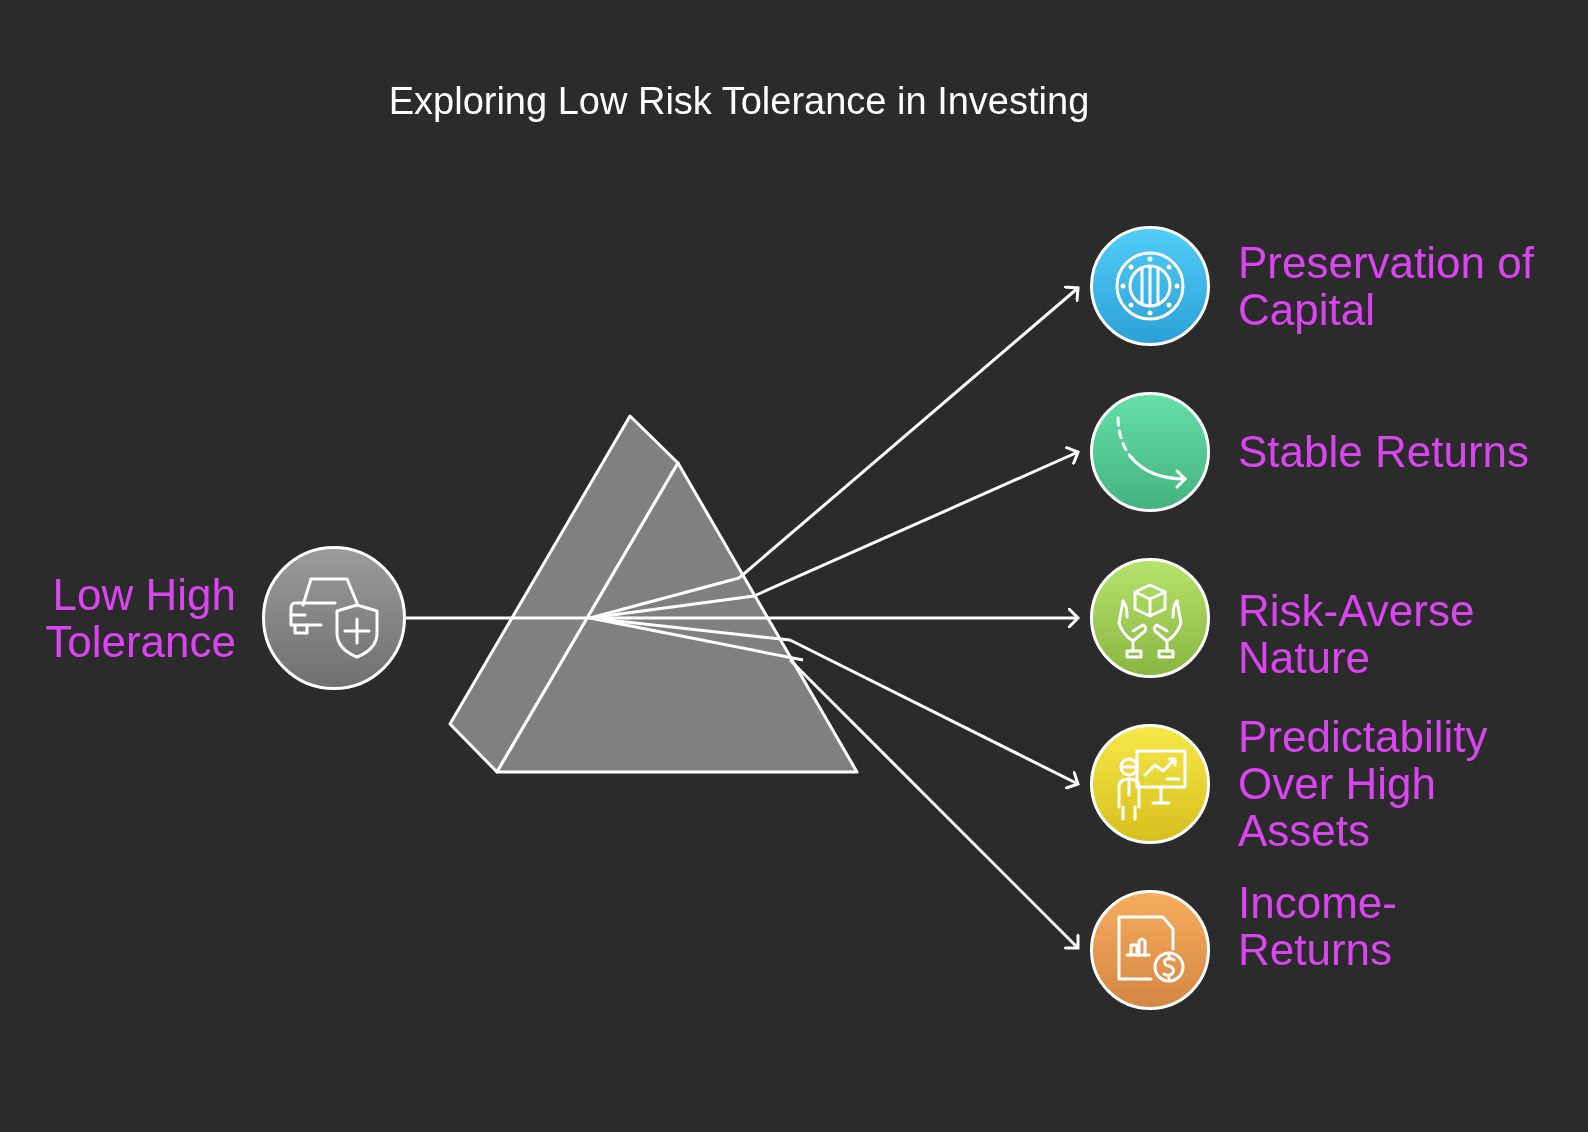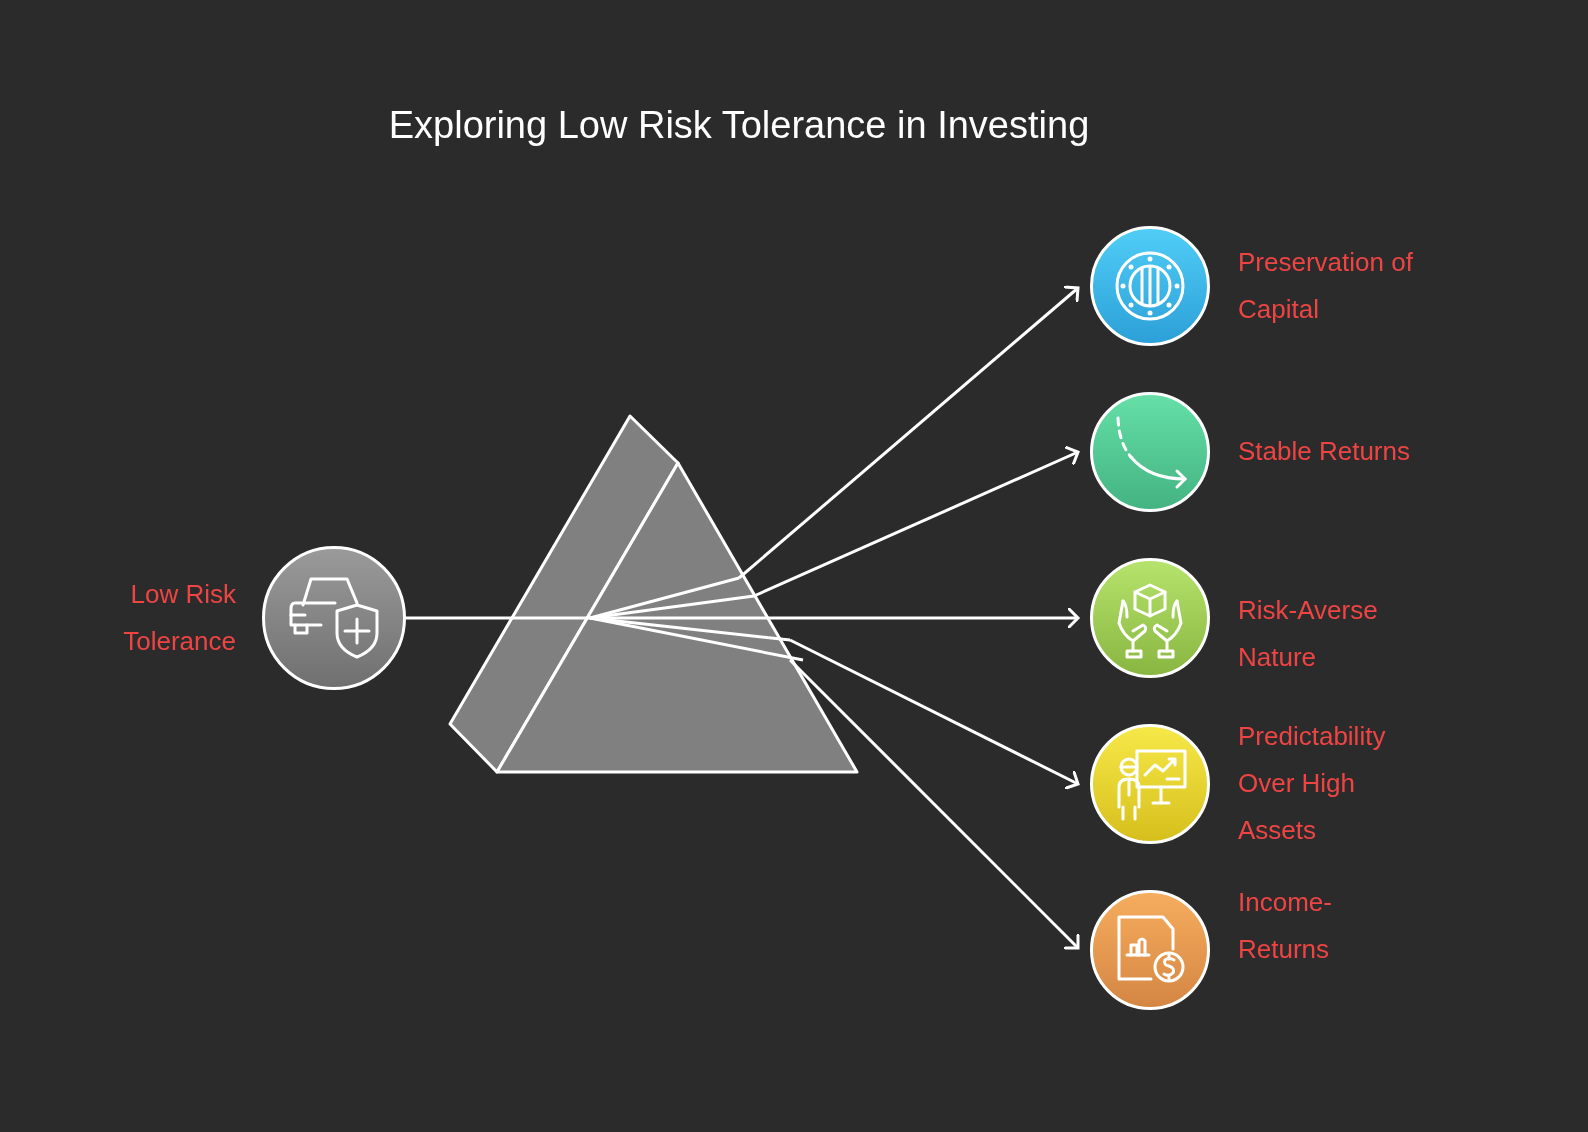--- a/index.html
+++ b/index.html
@@ -1,26 +1,26 @@
 <!DOCTYPE html>
 <html><head>
 <meta charset="utf-8">
 <style>
   html, body { margin:0; padding:0; }
   body {
     width:1588px; height:1132px; background:#2b2b2b; overflow:hidden;
     position:relative; font-family:"Liberation Sans", sans-serif; color:#ffffff;
   }
   .title {
-    position:absolute; left:0; width:1478px; top:104px; text-align:center;
+    position:absolute; left:0; width:1478px; top:80px; text-align:center;
     font-size:38px; letter-spacing:0px;
   }
   svg.canvas { position:absolute; left:0; top:0; }
   .label {
-    position:absolute; font-size:26px; line-height:47px; color:#ef4444;
+    position:absolute; font-size:44px; line-height:47px; color:#d946ef;
   }
   .label.left { text-align:right; }
   .node {
     position:absolute; width:120px; height:120px; border-radius:50%;
     box-sizing:border-box; border:3px solid #ffffff;
   }
   .node svg { position:absolute; left:0; top:0; }
 </style>
 </head>
 <body>
@@ -52,21 +52,21 @@
   <g stroke="#fff" stroke-width="3" fill="none">
     <line x1="739" y1="578" x2="1078" y2="288" marker-end="url(#ah)"></line>
     <line x1="754" y1="596" x2="1078" y2="452" marker-end="url(#ah)"></line>
     <line x1="775" y1="618" x2="1078" y2="618" marker-end="url(#ah)"></line>
     <line x1="790" y1="640" x2="1078" y2="784" marker-end="url(#ah)"></line>
     <line x1="790" y1="660" x2="1078" y2="948" marker-end="url(#ah)"></line>
   </g>
 </svg>
 
 <div class="label left" style="left:40px; top:571px; width:196px;">
-  <div>Low Risk</div>
+  <div>Low High</div>
   <div>Tolerance</div>
 </div>
 <div class="node" style="left:262px; top:546px; width:144px; height:144px; background:linear-gradient(#9a9a9a,#707070);">
   <svg width="138" height="138" viewBox="0 0 138 138">
     <g fill="none" stroke="#fff" stroke-width="3" stroke-linecap="round" stroke-linejoin="round">
       <path d="M38,56 L46,30 L82,30 L92,54"></path>
       <path d="M70,54 L30,54 Q26,54 26,60 L26,76 L56,76"></path>
       <path d="M30,76 L30,84 L42,84 L42,76"></path>
       <path d="M26,66 L40,66"></path>
       <path d="M72,62 L92,56 L112,62 L112,84 Q112,100 92,108 Q72,100 72,84 Z"></path>

